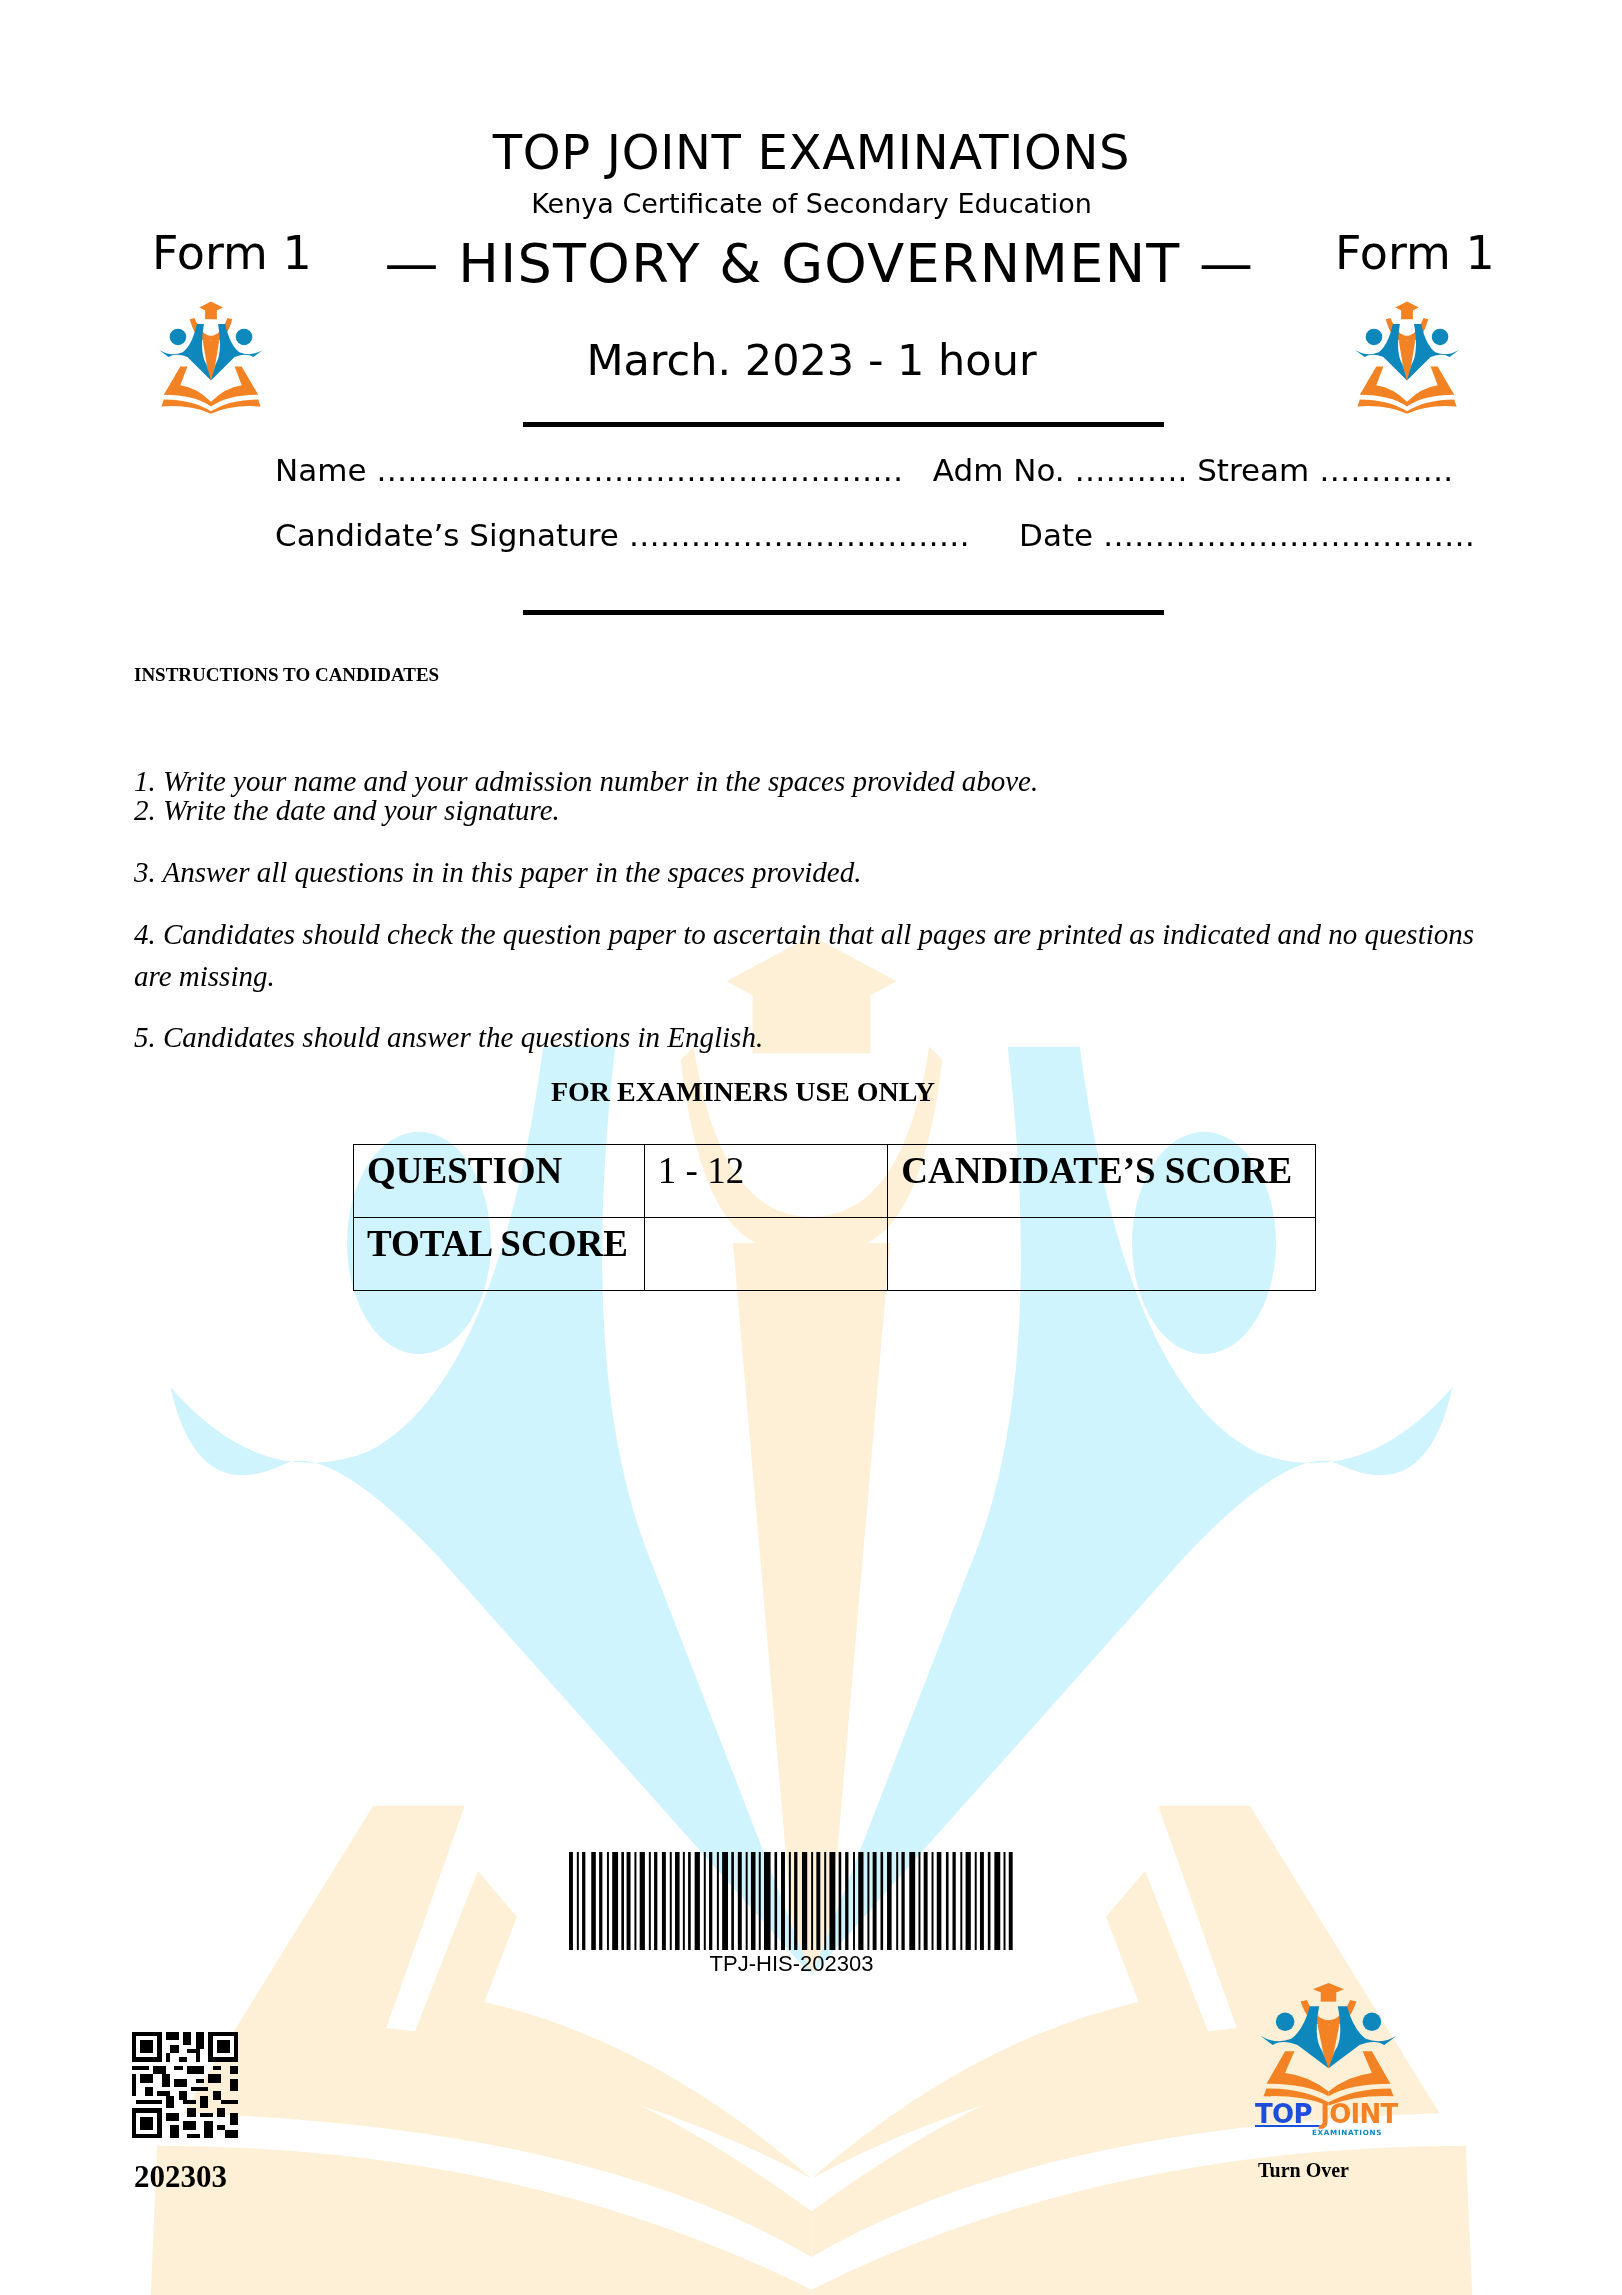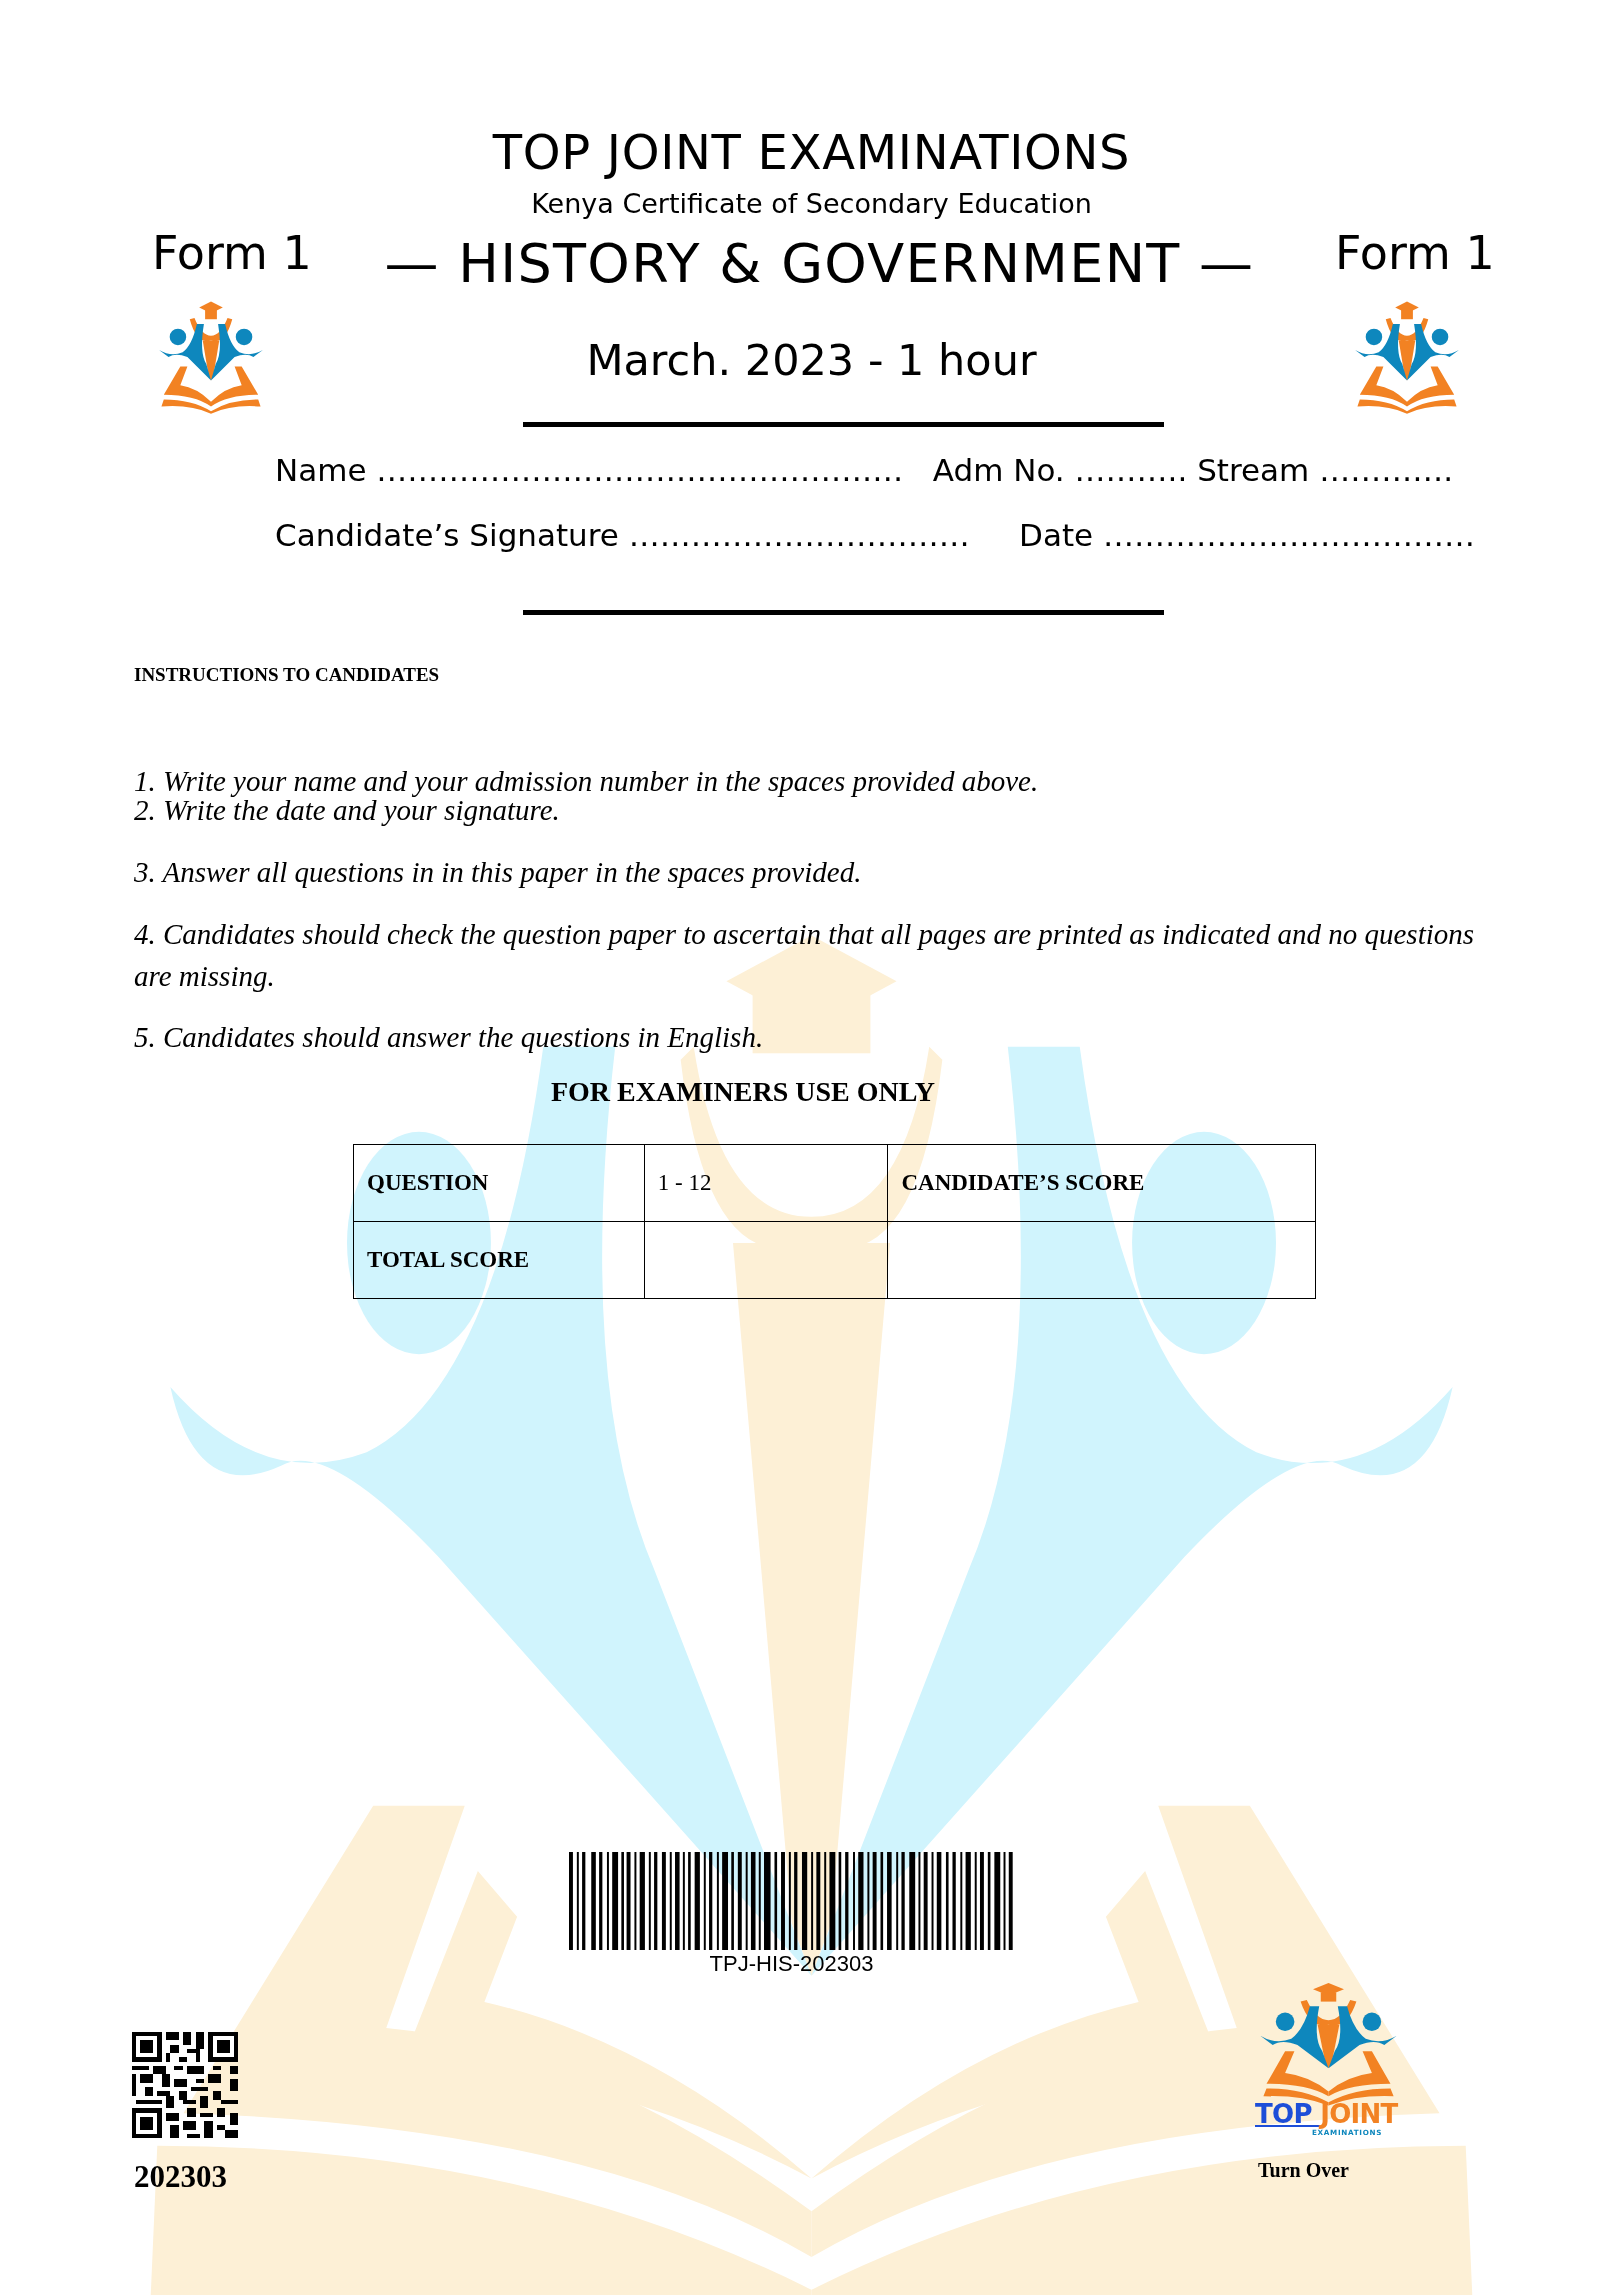--- a/index.html
+++ b/index.html
@@ -31,22 +31,22 @@
   #row1 { top: 452px; }
   #row2 { top: 517px; }
 
   
   #instr-heading { left: 134px; top: 664px; font-size: 19px; font-weight: bold; }
   .instr { left: 134px; width: 1374px; font-size: 29px; font-style: italic; line-height: 42px; }
 
   #examiners-heading { left: 0; width: 1486px; top: 1076px; text-align: center; font-size: 28px; font-weight: bold; }
 
   table#score-table { position: absolute; left: 353px; top: 1144px; border-collapse: collapse; width: 963px; }
-  #score-table td { border: 1.6px solid #000; height: 61px; vertical-align: top;
-                    font-size: 23px; padding: 25px 13px; box-sizing: border-box; }
+  #score-table td { border: 1.6px solid #000; height: 73px; vertical-align: top;
+                    font-size: 37px; padding: 4px 13px; box-sizing: border-box; }
   #score-table td.b { font-weight: bold; }
 
   
   #barcode { left: 569px; top: 1852px; width: 445px; height: 98px; }
   #barcode-text { left: 569px; width: 445px; top: 1951px; text-align: center; font-size: 22px;
                   font-family: "Liberation Sans", sans-serif; }
 
   #qr { left: 132px; top: 2032px; width: 106px; height: 106px; }
   #doc-code { left: 134px; top: 2159px; font-size: 31px; font-weight: bold; }
   #turn-over { left: 1258px; top: 2159px; font-size: 20px; font-weight: bold; }

